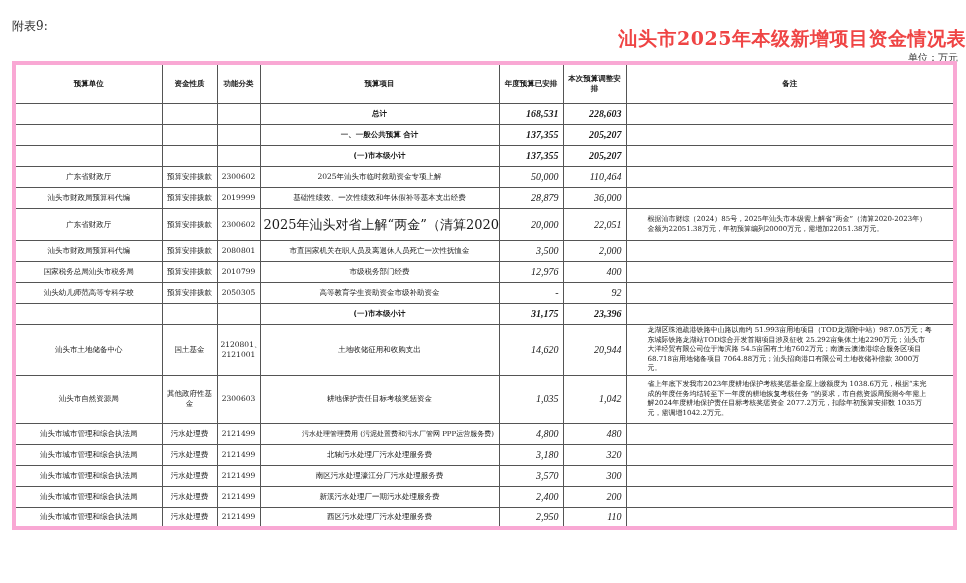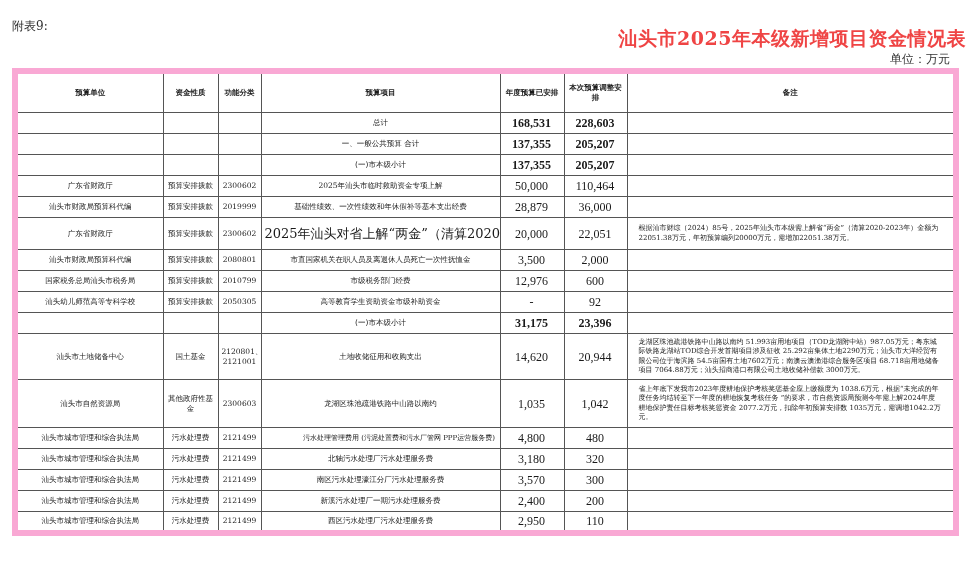--- a/index.html
+++ b/index.html
@@ -6,39 +6,39 @@
   body {
     width: 966px; height: 583px; position: relative; overflow: hidden;
     font-family: "DejaVu Serif", "Liberation Serif", serif;
     color: #1a1a1a;
   }
   .annex { position: absolute; left: 12px; top: 18px; font-size: 12px; color: #333; }
   .title {
     position: absolute; left: 0; right: 0; top: 26px; text-align: right;
     font-size: 19px; font-weight: bold; letter-spacing: 0.5px; color: #ef4444; padding-left: 11px;
   }
-  .unit { position: absolute; right: 16px; top: 51px; font-size: 12px; color: #333; }
+  .unit { position: absolute; right: 8px; top: 51px; font-size: 10px; color: #333; }
   table.sheet {
-    position: absolute; left: 12px; top: 68px; width: 941px;
+    position: absolute; left: 12px; top: 61px; width: 941px;
     border-collapse: collapse; table-layout: fixed;
-    border: 6px solid #f9a8d4;
+    border: 4px solid #f9a8d4;
   }
   table.sheet td, table.sheet th {
     border: 1px solid #555;
     font-size: 7.5px; line-height: 10px; padding: 0 3px;
     text-align: center; vertical-align: middle; overflow: hidden;
   }
   table.sheet th { font-weight: bold; height: 38px; font-family: "DejaVu Sans", "Liberation Sans", sans-serif; }
-  table.sheet td.num { padding-right: 4px; font-family: "Liberation Serif", serif; font-size: 12px; }
-  table.sheet td.note { text-align: left; font-size: 7px; line-height: 9.5px; padding: 1px 11px; }
+  table.sheet td.num { text-align: right; padding-right: 4px; font-family: "Liberation Serif", serif; font-size: 10px; font-style: italic; }
+  table.sheet td.note { text-align: left; font-size: 7px; line-height: 9.5px; padding: 1px 21px; }
   tr.r { height: 21px; }
   tr.tall1 { height: 32px; }
   tr.tall2 { height: 46px; }
   tr.tall3 { height: 48px; }
-  tr.sum td.proj { font-weight: normal; font-family: "DejaVu Sans", "Liberation Sans", sans-serif; }
+  tr.sum td.proj { font-weight: bold; font-family: "DejaVu Sans", "Liberation Sans", sans-serif; }
   tr.sum td.num { font-weight: bold; }
 </style>
 </head>
 <body>
 
 <div class="annex">附表9:</div>
 <div class="title">汕头市2025年本级新增项目资金情况表</div>
 <div class="unit">单位：万元</div>
 
 <table class="sheet">
@@ -125,21 +125,21 @@
       <td class="num">3,500</td>
       <td class="num">2,000</td>
       <td class="note"></td>
     </tr>
     <tr class="r">
       <td>国家税务总局汕头市税务局</td>
       <td>预算安排拨款</td>
       <td>2010799</td>
       <td class="proj">市级税务部门经费</td>
       <td class="num">12,976</td>
-      <td class="num">600</td>
+      <td class="num">400</td>
       <td class="note"></td>
     </tr>
     <tr class="r">
       <td>汕头幼儿师范高等专科学校</td>
       <td>预算安排拨款</td>
       <td>2050305</td>
       <td class="proj">高等教育学生资助资金市级补助资金</td>
       <td class="num">-</td>
       <td class="num">92</td>
       <td class="note"></td>
@@ -159,21 +159,21 @@
       <td>2120801、2121001</td>
       <td class="proj">土地收储征用和收购支出</td>
       <td class="num">14,620</td>
       <td class="num">20,944</td>
       <td class="note">龙湖区珠池疏港铁路中山路以南约 51.993亩用地项目（TOD龙湖附中站）987.05万元；粤东城际铁路龙湖站TOD综合开发首期项目涉及征收 25.292亩集体土地2290万元；汕头市大洋经贸有限公司位于海滨路 54.5亩国有土地7602万元；南澳云澳渔港综合服务区项目 68.718亩用地储备项目 7064.88万元；汕头招商港口有限公司土地收储补偿款 3000万元。</td>
     </tr>
     <tr class="tall3">
       <td>汕头市自然资源局</td>
       <td>其他政府性基金</td>
       <td>2300603</td>
-      <td class="proj">龙湖区珠池疏港铁路中山路以南约</td>
+      <td class="proj">耕地保护责任目标考核奖惩资金</td>
       <td class="num">1,035</td>
       <td class="num">1,042</td>
       <td class="note">省上年底下发我市2023年度耕地保护考核奖惩基金应上缴额度为 1038.6万元，根据“未完成的年度任务均结转至下一年度的耕地恢复考核任务 ”的要求，市自然资源局预测今年需上解2024年度耕地保护责任目标考核奖惩资金 2077.2万元，扣除年初预算安排数 1035万元，需调增1042.2万元。</td>
     </tr>
     <tr class="r">
       <td>汕头市城市管理和综合执法局</td>
       <td>污水处理费</td>
       <td>2121499</td>
       <td class="proj" style="white-space:nowrap;font-size:7px;padding-left:40px;">污水处理管理费用 (污泥处置费和污水厂管网 PPP运营服务费)</td>
       <td class="num">4,800</td>

